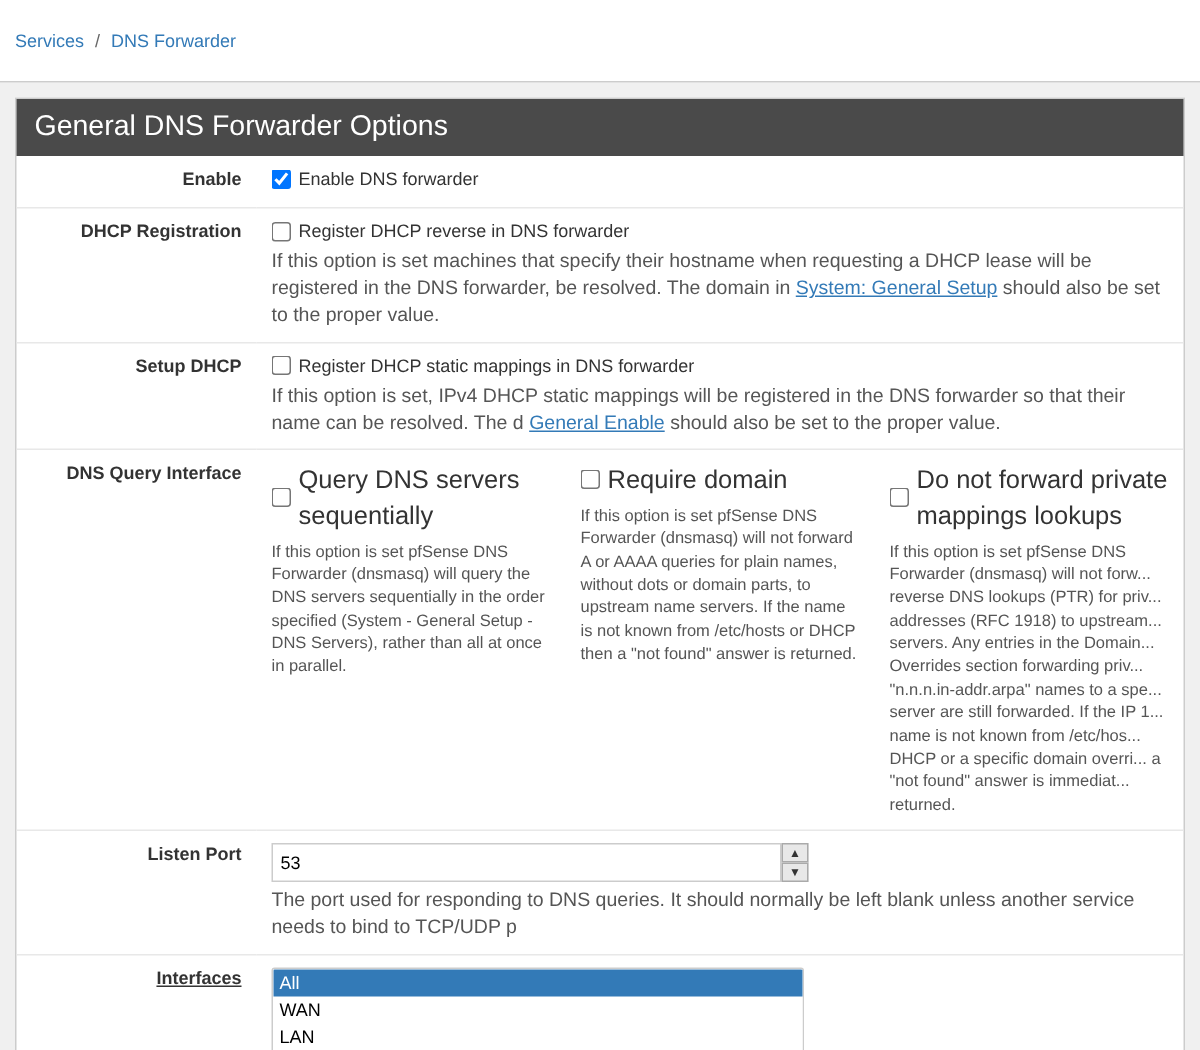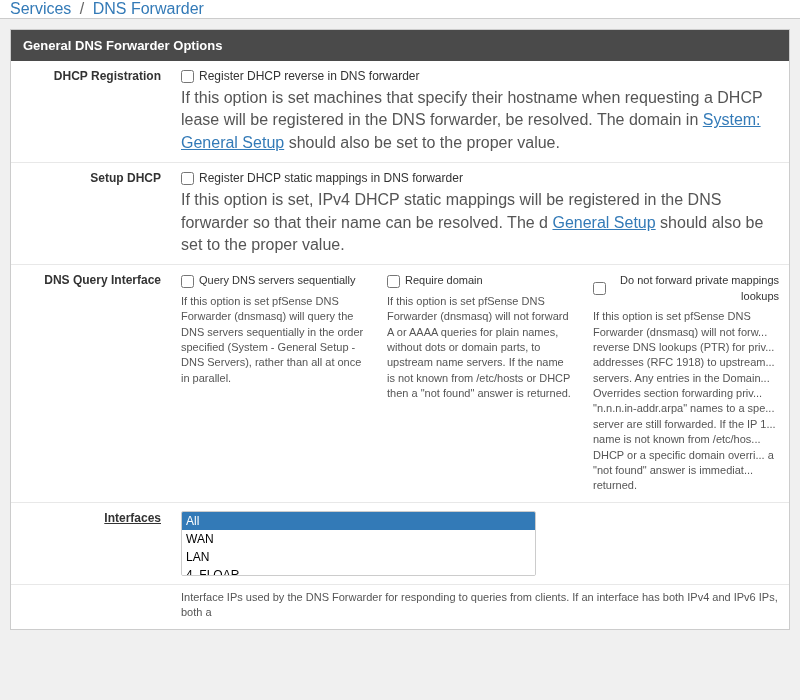--- a/index.html
+++ b/index.html
@@ -8,22 +8,22 @@
       font-size: 12px;
       background: #f0f0f0;
       color: #333;
       width: 800px;
       overflow-x: hidden;
     }
 
     .breadcrumb-bar {
       background: #fff;
       border-bottom: 1px solid #ccc;
-      padding: 0 10px;
-      font-size: 16px;
+      padding: 20px 10px;
+      font-size: 12px;
       color: #333;
     }
     .breadcrumb-bar a {
       color: #337ab7;
       text-decoration: none;
     }
     .breadcrumb-bar .separator {
       margin: 0 4px;
       color: #666;
     }
@@ -33,22 +33,22 @@
 
     .panel {
       margin: 10px;
       border: 1px solid #ccc;
       background: #fff;
     }
     .panel-header {
       background: #4a4a4a;
       color: #fff;
       padding: 8px 12px;
-      font-size: 13px;
-      font-weight: bold;
+      font-size: 19px;
+      font-weight: normal;
     }
 
     .form-table {
       width: 100%;
       border-collapse: collapse;
     }
     .form-table tr {
       border-bottom: 1px solid #e8e8e8;
     }
     .form-table td {
@@ -73,21 +73,21 @@
     .checkbox-row {
       display: flex;
       align-items: center;
       gap: 5px;
       margin-bottom: 4px;
     }
     .checkbox-row input[type="checkbox"] {
       margin: 0;
     }
     .desc-text {
-      font-size: 16px;
+      font-size: 13px;
       color: #555;
       margin-top: 3px;
       line-height: 1.4;
     }
     .desc-text a {
       color: #337ab7;
     }
 
     .dns-query-grid {
       display: flex;
@@ -97,23 +97,22 @@
     .dns-query-col {
       flex: 1;
       font-size: 11px;
       color: #555;
       line-height: 1.4;
     }
     .dns-query-col .checkbox-row {
       margin-bottom: 5px;
     }
     .dns-query-col .col-label {
-      font-size: 11px;
-      color: #333;
-      text-align: right;
+      font-size: 17px;
+      color: #333;
     }
 
     .listen-port-input {
       display: flex;
       align-items: center;
     }
     .listen-port-input input[type="text"] {
       width: 340px;
       height: 26px;
       border: 1px solid #ccc;
@@ -163,20 +162,29 @@
   <span class="separator">/</span>
   <span class="current">DNS Forwarder</span>
 </div>
 
 <div class="panel">
   <div class="panel-header">General DNS Forwarder Options</div>
 
   <table class="form-table">
 
     <tbody>
+        <tr>
+      <td class="label-cell">Enable</td>
+      <td class="content-cell">
+        <div class="checkbox-row">
+          <input type="checkbox" checked="" style="">
+          <label>Enable DNS forwarder</label>
+        </div>
+      </td>
+    </tr>
 
     <tr>
       <td class="label-cell">DHCP Registration</td>
       <td class="content-cell">
         <div class="checkbox-row">
           <input type="checkbox" style="">
           <label>Register DHCP reverse in DNS forwarder</label>
         </div>
         <div class="desc-text">
           <span>If this option is set machines that specify their hostname when requesting a DHCP lease will be registered in the DNS forwarder, be resolved. The domain in</span>
@@ -188,21 +196,21 @@
 
     <tr>
       <td class="label-cell">Setup DHCP</td>
       <td class="content-cell">
         <div class="checkbox-row">
           <input type="checkbox" style="">
           <label>Register DHCP static mappings in DNS forwarder</label>
         </div>
         <div class="desc-text">
           <span>If this option is set, IPv4 DHCP static mappings will be registered in the DNS forwarder so that their name can be resolved. The d</span>
-          <a href="#">General Setup</a>
+          <a href="#">General Enable</a>
           <span> should also be set to the proper value.</span>
         </div>
       </td>
     </tr>
 
 
     <tr>
       <td class="label-cell">DNS Query Interface</td>
       <td class="content-cell">
         <div class="dns-query-grid">
@@ -227,20 +235,33 @@
             <div class="checkbox-row">
               <input type="checkbox" style="">
               <span class="col-label">Do not forward private mappings lookups</span>
             </div>
             <div>If this option is set pfSense DNS Forwarder (dnsmasq) will not forw... reverse DNS lookups (PTR) for priv... addresses (RFC 1918) to upstream... servers. Any entries in the Domain... Overrides section forwarding priv... "n.n.n.in-addr.arpa" names to a spe... server are still forwarded. If the IP 1... name is not known from /etc/hos... DHCP or a specific domain overri... a "not found" answer is immediat... returned.</div>
           </div>
         </div>
       </td>
     </tr>
 
+    <tr>
+      <td class="label-cell">Listen Port</td>
+      <td class="content-cell">
+        <div class="listen-port-input">
+          <input type="text" value="53" style="">
+          <div class="spin-buttons">
+            <div class="spin-btn">▲</div>
+            <div class="spin-btn">▼</div>
+          </div>
+        </div>
+        <div class="desc-text">The port used for responding to DNS queries. It should normally be left blank unless another service needs to bind to TCP/UDP p</div>
+      </td>
+    </tr>
 
     <tr>
       <td class="label-cell underline" style="text-decoration:underline;">Interfaces</td>
       <td class="content-cell">
         <select multiple="" class="interfaces-select">
           <option selected="" style="background:#337ab7;color:#fff;">All</option>
           <option>WAN</option>
           <option>LAN</option>
           <option>4_FLOAR</option>
         </select>

